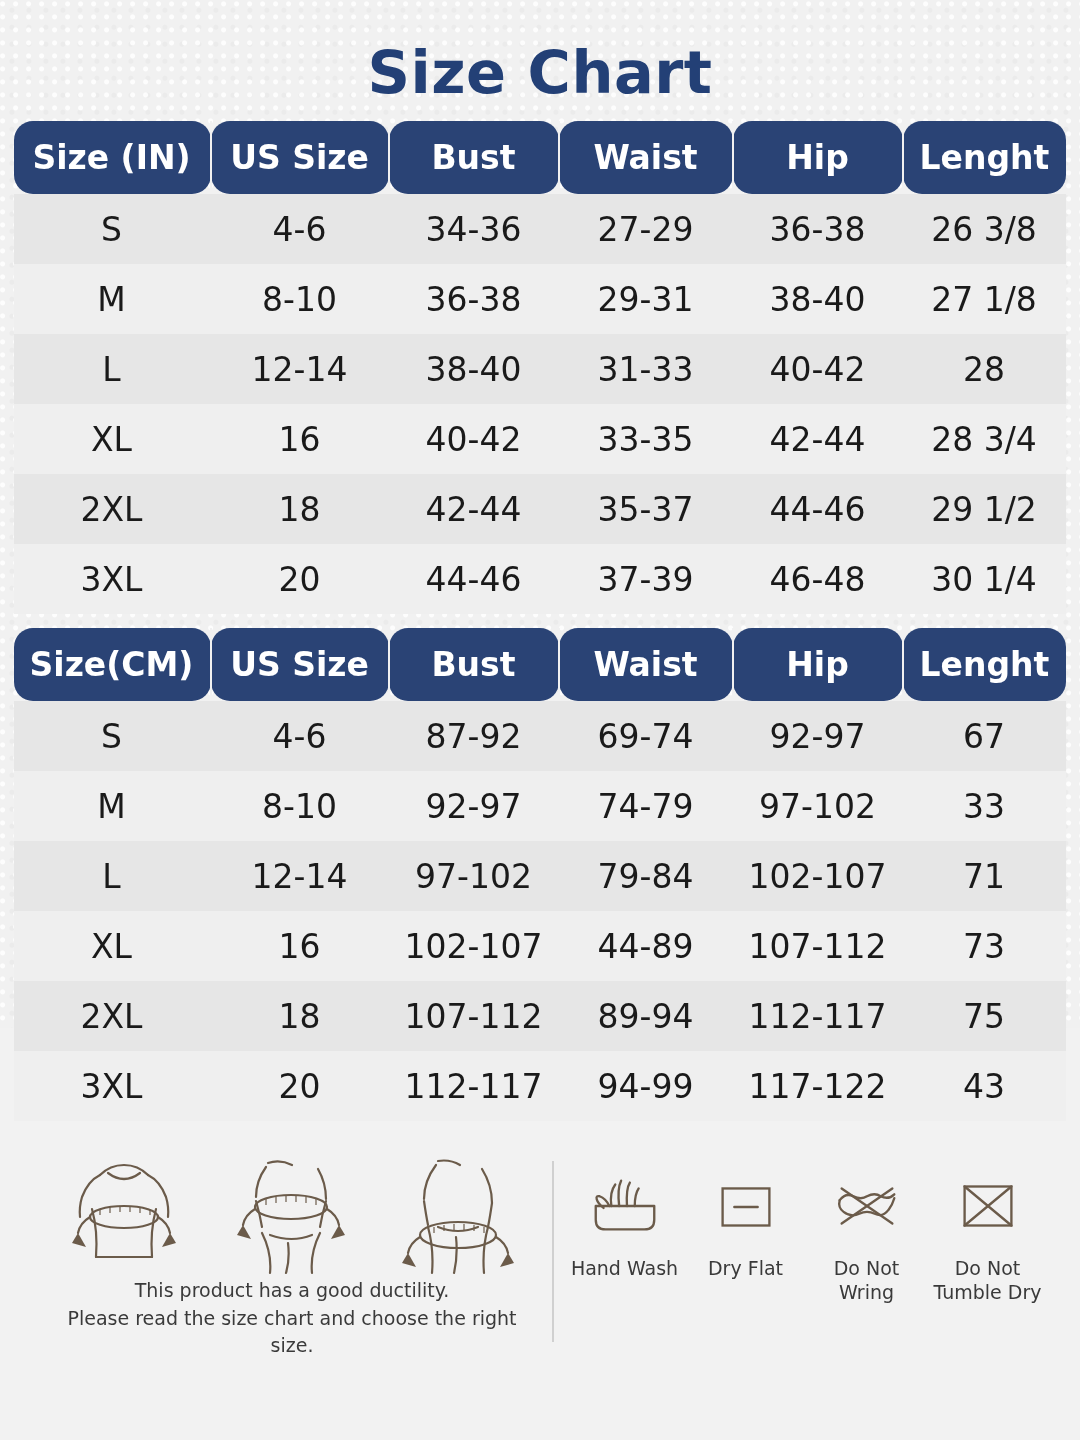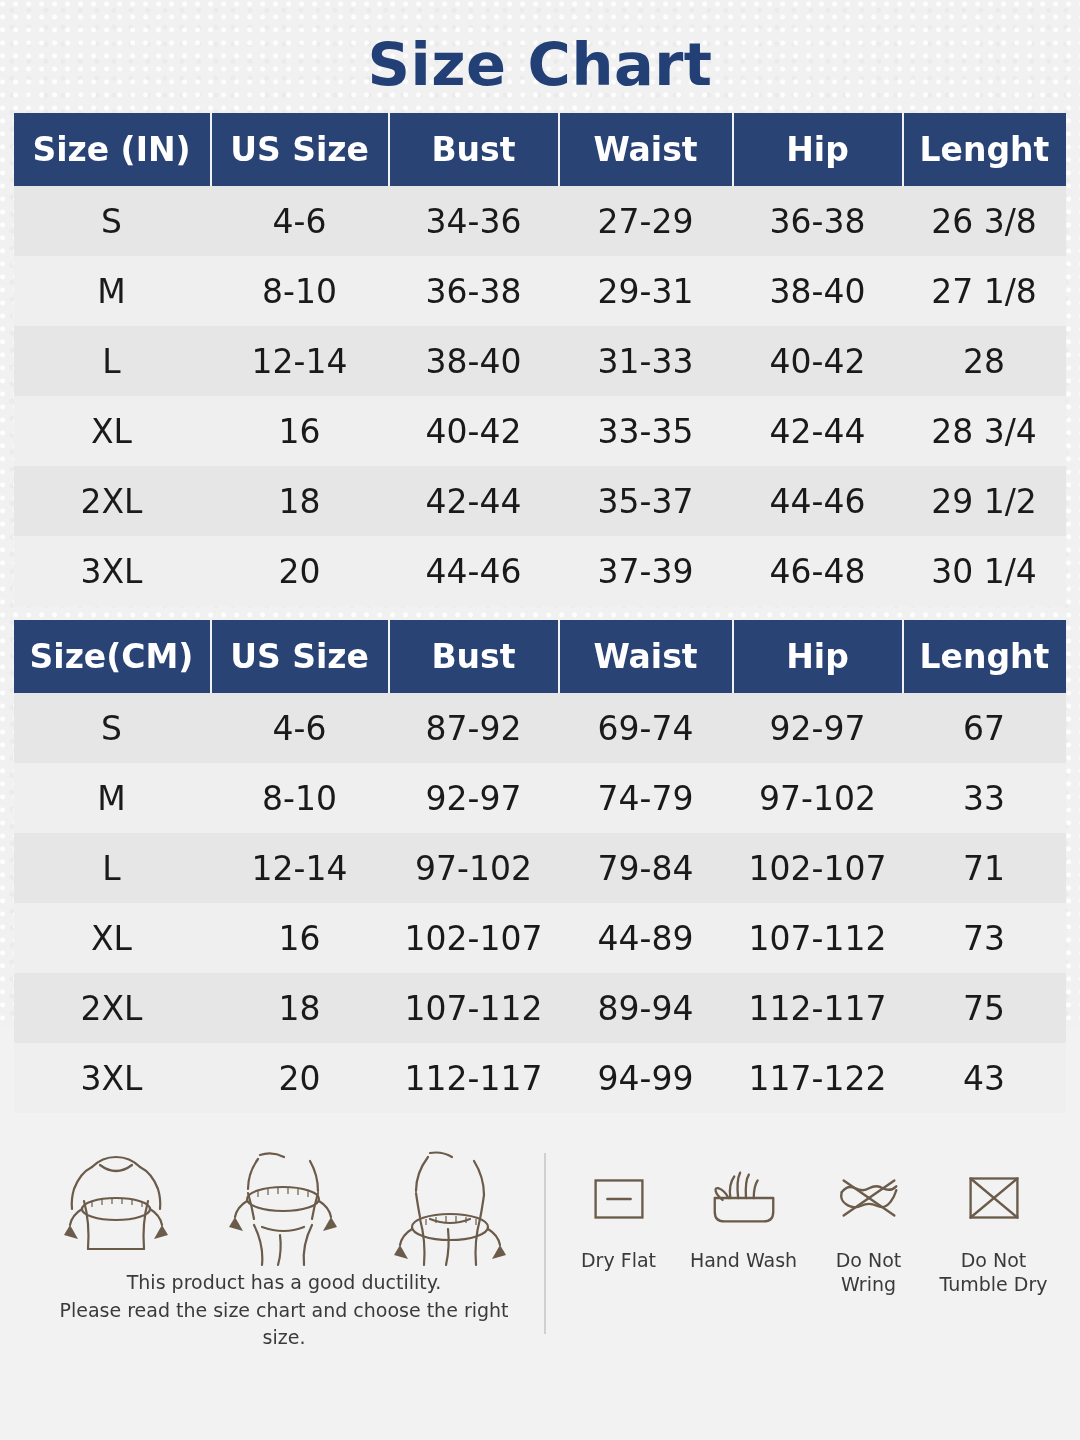--- a/index.html
+++ b/index.html
@@ -11,21 +11,21 @@
     height: 1440px;
     background: #f2f2f2;
     font-family: "DejaVu Sans", sans-serif;
     position: relative;
     overflow: hidden;
   }
   .page {
     width: 1080px;
     height: 1028px;
     box-sizing: border-box;
-    padding: 4px;
+    padding: 12px;
     position: relative;
     background:
       radial-gradient(circle at 20% 30%, rgba(255,255,255,0.85) 0 2px, transparent 3px),
       radial-gradient(circle at 70% 60%, rgba(0,0,0,0.025) 0 2px, transparent 3px),
       #f1f1f1;
     background-size: 13px 13px, 17px 17px, auto;
   }
   .title {
     text-align: center;
     color: #234076;
@@ -44,20 +44,21 @@
   }
   table.sizetable th {
     background: #2a4375;
     color: #ffffff;
     font-size: 33px;
     font-weight: bold;
     height: 73px;
     text-align: center;
     border-right: 2px solid #f1f1f1;
     padding: 0;
+    border-radius: 19px;
   }
   table.sizetable th:last-child { border-right: none; }
   table.sizetable td {
     font-size: 33px;
     color: #1a1a1a;
     height: 70px;
     text-align: center;
     padding: 0;
     border-right: 2px solid rgba(255,255,255,0.0);
   }
@@ -342,44 +343,44 @@
       </div>
     </div>
 
     <div class="vline"></div>
 
     <div class="bottom-right">
       <div class="care-row">
 
         <div class="care-item">
           <svg class="care-icon" viewBox="0 0 80 80">
-            <g fill="none" stroke="#6b5b4a" stroke-width="2.4" stroke-linecap="round">
-              <rect x="16" y="22" width="48" height="38"></rect>
-              <path d="M28 41 h24"></path>
-            </g>
-          </svg>
-          <div class="care-label">Dry Flat</div>
-        </div>
-
-        <div class="care-item">
-          <svg class="care-icon" viewBox="0 0 80 80">
             <g fill="none" stroke="#6b5b4a" stroke-width="2.4" stroke-linecap="round" stroke-linejoin="round">
               <path d="M10 40 h60 v14 q0 10 -10 10 h-40 q-10 0 -10 -10 z"></path>
               <path d="M26 40 q-2 -14 4 -22"></path>
               <path d="M34 40 q-2 -18 2 -26"></path>
               <path d="M42 40 q-1 -18 3 -24"></path>
               <path d="M50 40 q0 -12 4 -18"></path>
               <path d="M24 40 q-4 -8 -10 -10 q-4 -1 -3 3 q1 4 7 9"></path>
             </g>
           </svg>
           <div class="care-label">Hand Wash</div>
         </div>
 
         <div class="care-item">
           <svg class="care-icon" viewBox="0 0 80 80">
+            <g fill="none" stroke="#6b5b4a" stroke-width="2.4" stroke-linecap="round">
+              <rect x="16" y="22" width="48" height="38"></rect>
+              <path d="M28 41 h24"></path>
+            </g>
+          </svg>
+          <div class="care-label">Dry Flat</div>
+        </div>
+
+        <div class="care-item">
+          <svg class="care-icon" viewBox="0 0 80 80">
             <g fill="none" stroke="#6b5b4a" stroke-width="2.4" stroke-linecap="round" stroke-linejoin="round">
               <path d="M12 34 q6 -8 14 -4 q8 4 14 0 q8 -4 14 0 q8 4 14 -2"></path>
               <path d="M12 34 q-2 8 4 12 q8 6 16 2 q8 -4 16 0 q8 4 14 -4 q4 -5 6 -12"></path>
               <path d="M14 22 l52 36"></path>
               <path d="M66 22 l-52 36"></path>
             </g>
           </svg>
           <div class="care-label">Do Not<br>Wring</div>
         </div>
 

